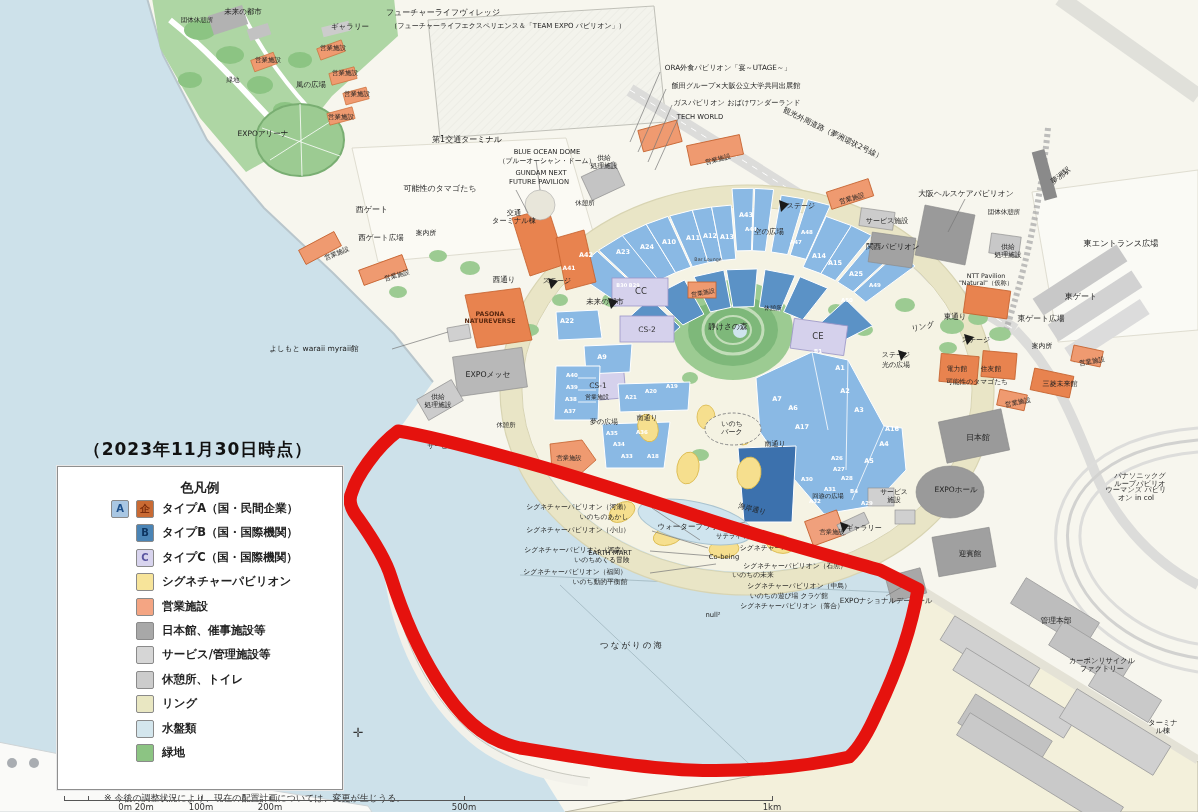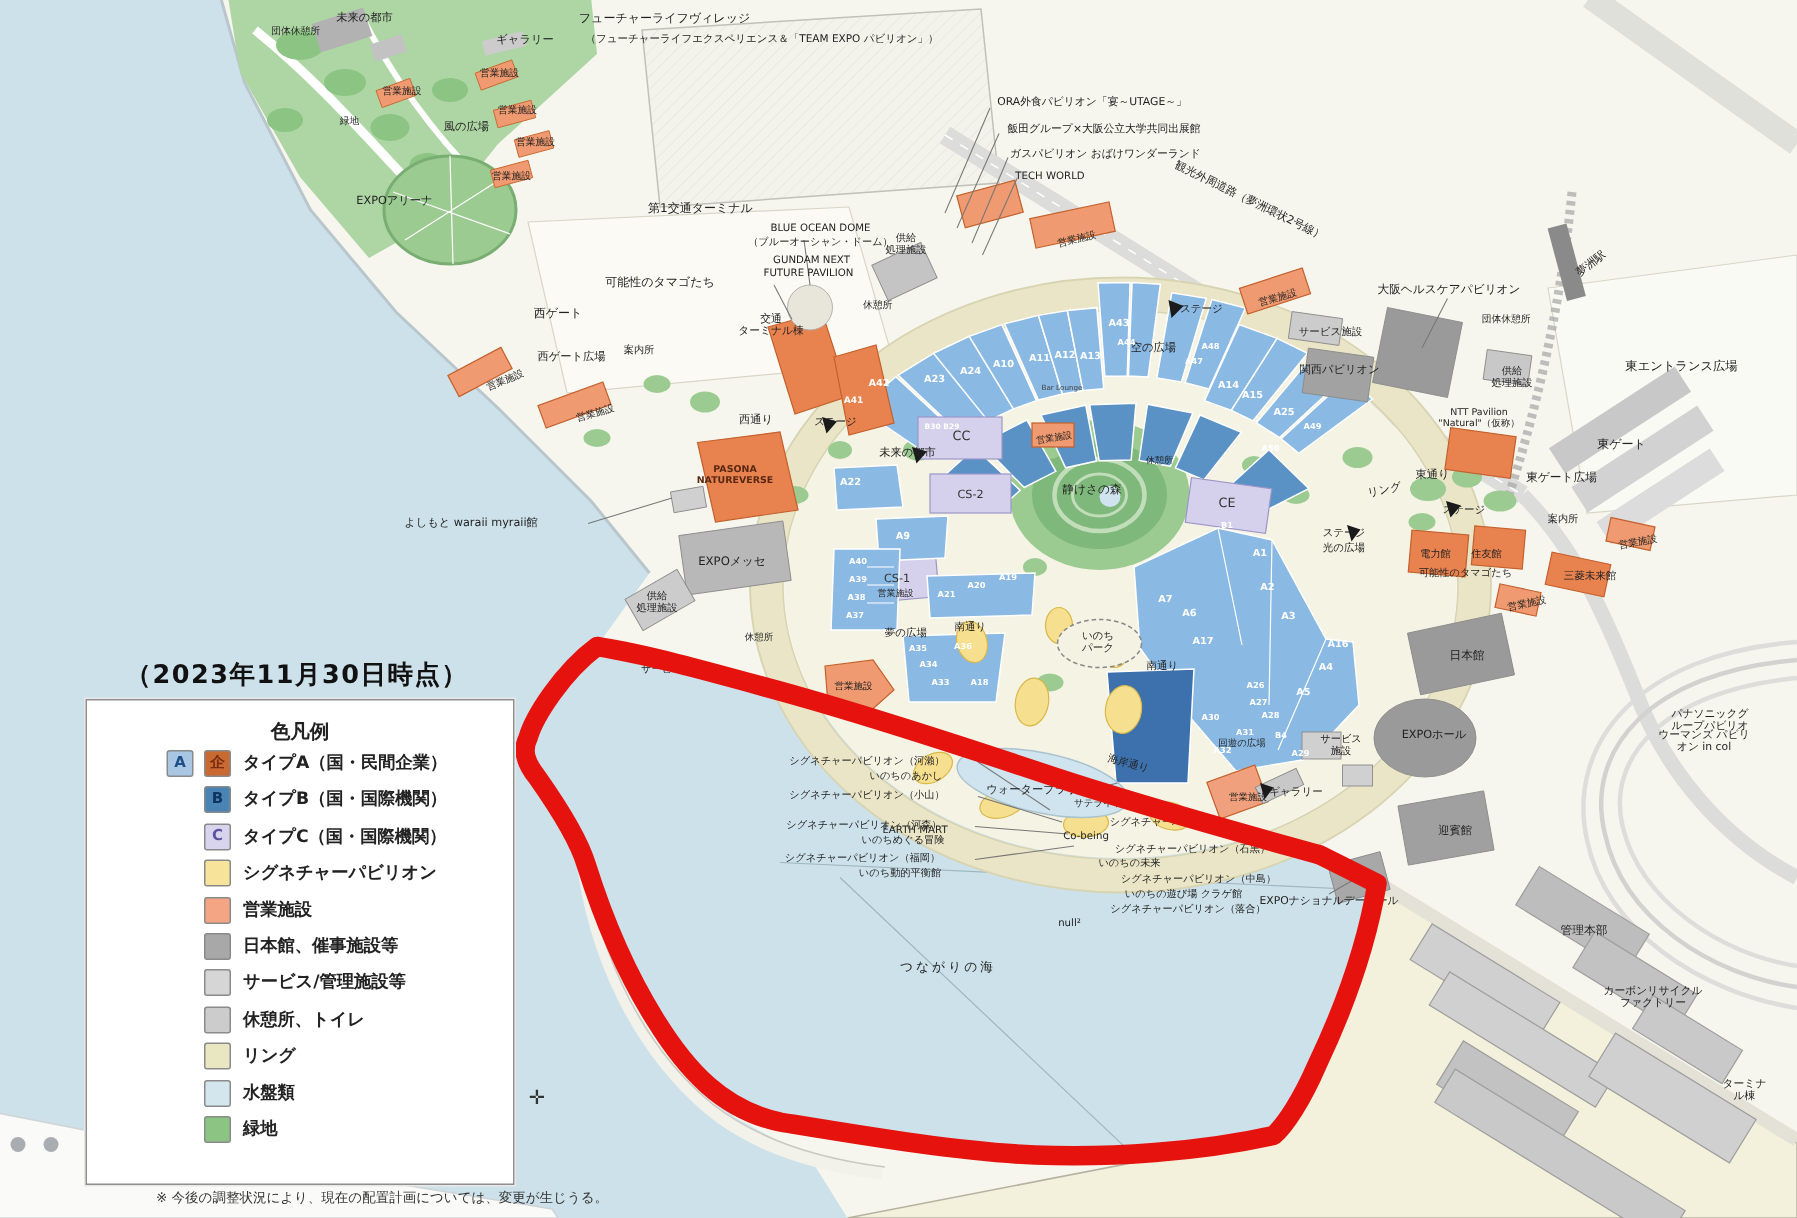--- a/index.html
+++ b/index.html
@@ -524,17 +524,31 @@
           <span class="txt">水盤類</span>
         </div>
         <div class="lrow" style="top: 276px;">
           <span class="sw" style="left: 78px; background: rgb(140, 196, 131);"></span>
           <span class="txt">緑地</span>
         </div>
       </div>
 </div>
 
 <div id="note">※ 今後の調整状況により、現在の配置計画については、変更が生じうる。</div>
+<div id="scalebar">
+      <div id="scaleline" style="left: 64px; width: 708px;"></div>
+      <div class="tick" style="left: 64px;"></div>
+      <div class="tick" style="left: 88px;"></div>
+      <div class="tick" style="left: 201px;"></div>
+      <div class="tick" style="left: 270px;"></div>
+      <div class="tick" style="left: 464px;"></div>
+      <div class="tick" style="left: 772px;"></div>
+      <div class="smark" style="left: 136px;">0m 20m</div>
+      <div class="smark" style="left: 201px;">100m</div>
+      <div class="smark" style="left: 270px;">200m</div>
+      <div class="smark" style="left: 464px;">500m</div>
+      <div class="smark" style="left: 772px;">1km</div>
+    </div>
 
 <div class="pagedot" style="left:7px;top:758px;"></div>
 <div class="pagedot" style="left:29px;top:758px;"></div>
 
 </div>
 
 </body></html>

